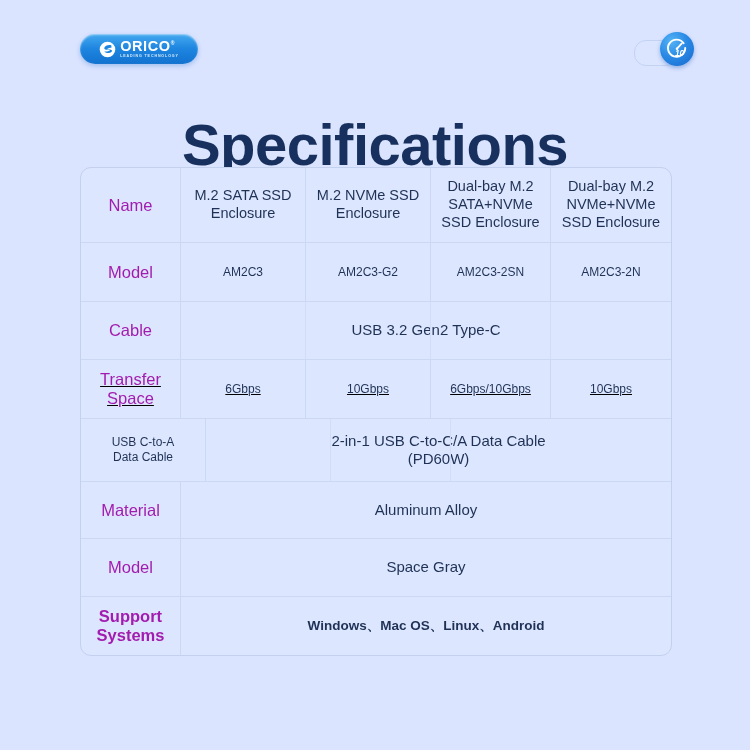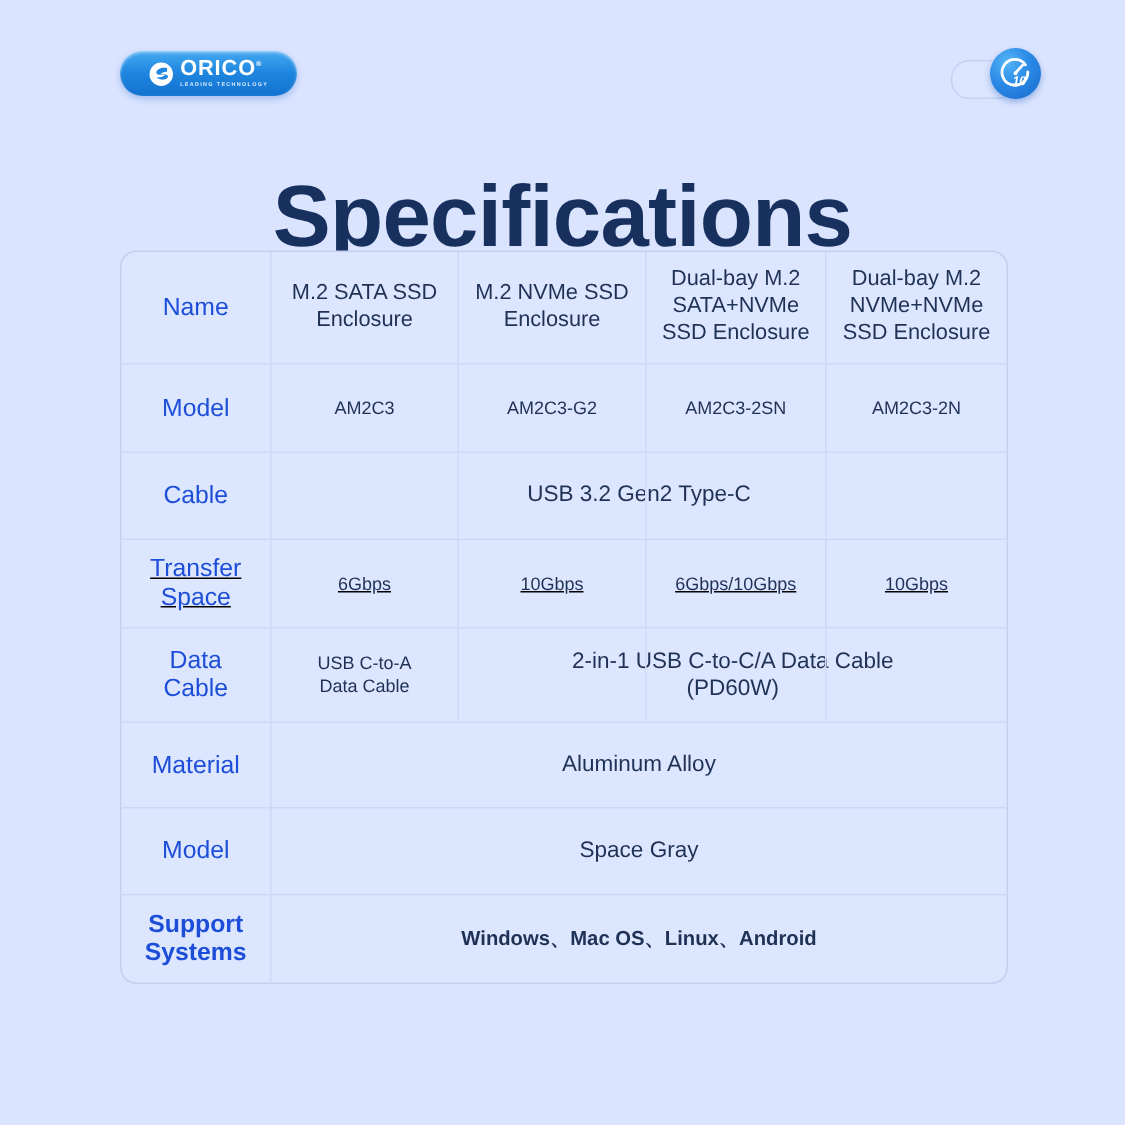--- a/index.html
+++ b/index.html
@@ -142,21 +142,21 @@
     padding: 4px 5px;
     border-right: 1px solid #ccd8f3;
     line-height: 1.22;
   }
   .cell:last-child { border-right: none; }
 
   .cell-label {
     width: 100px;
     flex: none;
     font-size: 16.5px;
-    color: #1d4ed8;
+    color: #a21caf;
   }
   .cell-val {
     width: 125px;
     flex: none;
     font-size: 12px;
   }
   .cell-val.wide { width: 120px; }
 
   
   .cell-merged {
@@ -258,26 +258,20 @@
         <span>Space</span>
       </span>
     </div>
     <div class="cell cell-val">6Gbps</div>
     <div class="cell cell-val">10Gbps</div>
     <div class="cell cell-val wide">6Gbps/10Gbps</div>
     <div class="cell cell-val wide">10Gbps</div>
   </div>
 
   <div class="spec-row r-cable">
-    <div class="cell cell-label label-two">
-      <span>
-        <span>Data</span><br>
-        <span>Cable</span>
-      </span>
-    </div>
     <div class="cell cell-val">USB C-to-A<br>Data Cable</div>
     <div class="cell cell-merged">
       <span class="merge-ticks">
         <i style="left:124px"></i>
           <i style="left:244px"></i>
       </span>
       <span>2-in-1 USB C-to-C/A Data Cable<br>(PD60W)</span>
     </div>
   </div>
 

